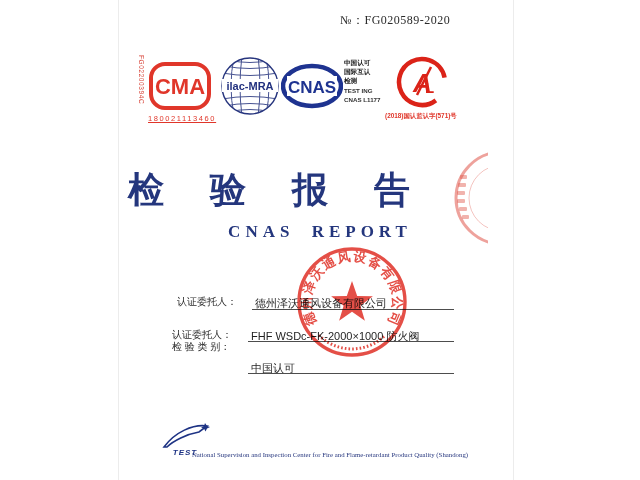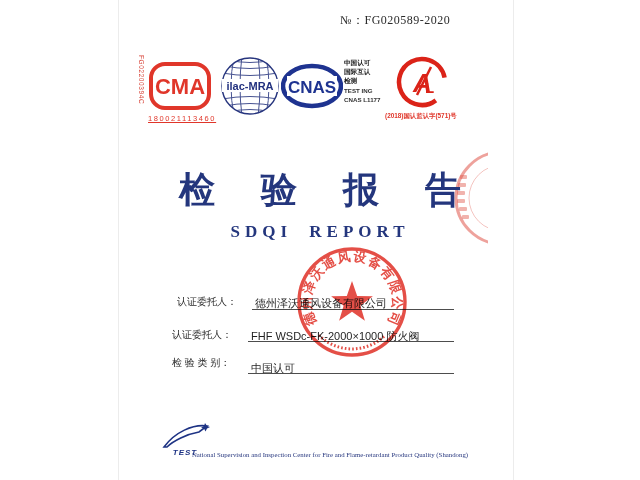--- a/index.html
+++ b/index.html
@@ -6,21 +6,21 @@
   body{width:640px;height:480px;background:#fdfdfd;font-family:"Liberation Sans",sans-serif;overflow:hidden;position:relative;}
   .page{position:absolute;left:0;top:0;width:640px;height:480px;background:#ffffff;}
   .page-edge{position:absolute;top:0;bottom:0;width:1px;background:#ececec;}
   .abs{position:absolute;}
   .report-no{font-family:"Liberation Serif",serif;font-size:12px;color:#2a2a2a;letter-spacing:.5px;}
   .side-code{font-size:6.5px;color:#d8453a;letter-spacing:.6px;transform:rotate(90deg);transform-origin:left top;white-space:nowrap;}
   .cma-num{font-size:7.5px;color:#e0362a;letter-spacing:1.6px;white-space:nowrap;}
   .accred{font-size:6.6px;line-height:9.2px;color:#1c1c1c;font-weight:bold;white-space:nowrap;}
   .accred .en{font-size:6.2px;color:#333;}
   .cal-caption{font-size:6.4px;color:#e0362a;font-weight:bold;white-space:nowrap;}
-  .title-zh{width:420px;text-align:center;font-size:36px;font-weight:bold;color:#24367d;letter-spacing:18px;padding-left:18px;box-sizing:border-box;white-space:nowrap;}
+  .title-zh{width:420px;font-size:36px;font-weight:bold;color:#24367d;letter-spacing:18px;padding-left:18px;box-sizing:border-box;white-space:nowrap;}
   .title-en{width:420px;text-align:center;font-family:"Liberation Serif",serif;font-size:17px;font-weight:bold;color:#24367d;letter-spacing:5px;word-spacing:8px;white-space:nowrap;}
   .fld-label{font-size:10px;color:#2b2b2b;white-space:nowrap;}
   .fld-value{font-size:11px;color:#1f1f1f;white-space:nowrap;}
   .fld-line{height:1px;background:#4d4d4d;}
   .seal-svg{mix-blend-mode:multiply;opacity:.85;}
   .footer-zh{font-size:16px;font-weight:bold;color:#1e3384;letter-spacing:.5px;white-space:nowrap;}
   .footer-en{width:380px;text-align:center;font-family:"Liberation Serif",serif;font-size:6.8px;color:#28387f;white-space:nowrap;}
   .sdqi-text{width:48px;text-align:center;font-size:8px;font-weight:bold;font-style:italic;color:#1e3384;letter-spacing:1px;}
   .stamp-dash{position:absolute;background:#e0564a;opacity:.45;border-radius:1px;}
 </style>
@@ -94,31 +94,31 @@
     <circle cx="60" cy="48" r="33" fill="none" stroke="#e0564a" stroke-width="1" opacity=".35"></circle>
   </svg>
   <div class="stamp-dash" style="left:460px;top:175px;width:7px;height:4px;"></div>
   <div class="stamp-dash" style="left:458px;top:183px;width:8px;height:4px;"></div>
   <div class="stamp-dash" style="left:457px;top:191px;width:8px;height:4px;"></div>
   <div class="stamp-dash" style="left:457px;top:199px;width:8px;height:4px;"></div>
   <div class="stamp-dash" style="left:459px;top:207px;width:8px;height:4px;"></div>
   <div class="stamp-dash" style="left:462px;top:215px;width:7px;height:4px;"></div>
 
   <div class="abs title-zh" style="left:110px;top:166px;">检 验 报 告</div>
-  <div class="abs title-en" style="left:110px;top:222px;">SDQI REPORT</div>
+  <div class="abs title-en" style="left:110px;top:222px;">CNAS REPORT</div>
 
   <div class="abs fld-label" style="left:177px;top:295px;">认证委托人：</div>
   <div class="abs fld-value" style="left:255px;top:296px;">德州泽沃通风设备有限公司</div>
   <div class="abs fld-line" style="left:252px;top:309px;width:202px;"></div>
 
   <div class="abs fld-label" style="left:172px;top:328px;">认证委托人：</div>
   <div class="abs fld-value" style="left:251px;top:329px;text-align:right;">FHF WSDc-FK-2000×1000 防火阀</div>
   <div class="abs fld-line" style="left:248px;top:341px;width:206px;"></div>
 
-  <div class="abs fld-label" style="left:172px;top:356px;">检 验 类 别：</div>
+  <div class="abs fld-label" style="left:172px;top:340px;">检 验 类 别：</div>
   <div class="abs fld-value" style="left:251px;top:361px;">中国认可</div>
   <div class="abs fld-line" style="left:248px;top:373px;width:206px;"></div>
 
   <svg class="abs seal-svg" style="left:294px;top:244px;" width="116" height="118" viewBox="0 0 116 118">
     <defs>
       <path id="sealArc" d="M 58,99 A 41,41 0 1 1 58.02,99" fill="none"></path>
     </defs>
     <circle cx="58" cy="58" r="53" fill="none" stroke="#e03026" stroke-width="3.4"></circle>
     <polygon points="58,37 63.2,51.9 78.9,52.2 66.4,61.7 70.9,76.8 58,67.8 45.1,76.8 49.6,61.7 37.1,52.2 52.8,51.9" fill="#e03026"></polygon>
     <text font-size="13" font-weight="bold" fill="#e03026" letter-spacing="1.5" font-family="Liberation Sans, sans-serif">

